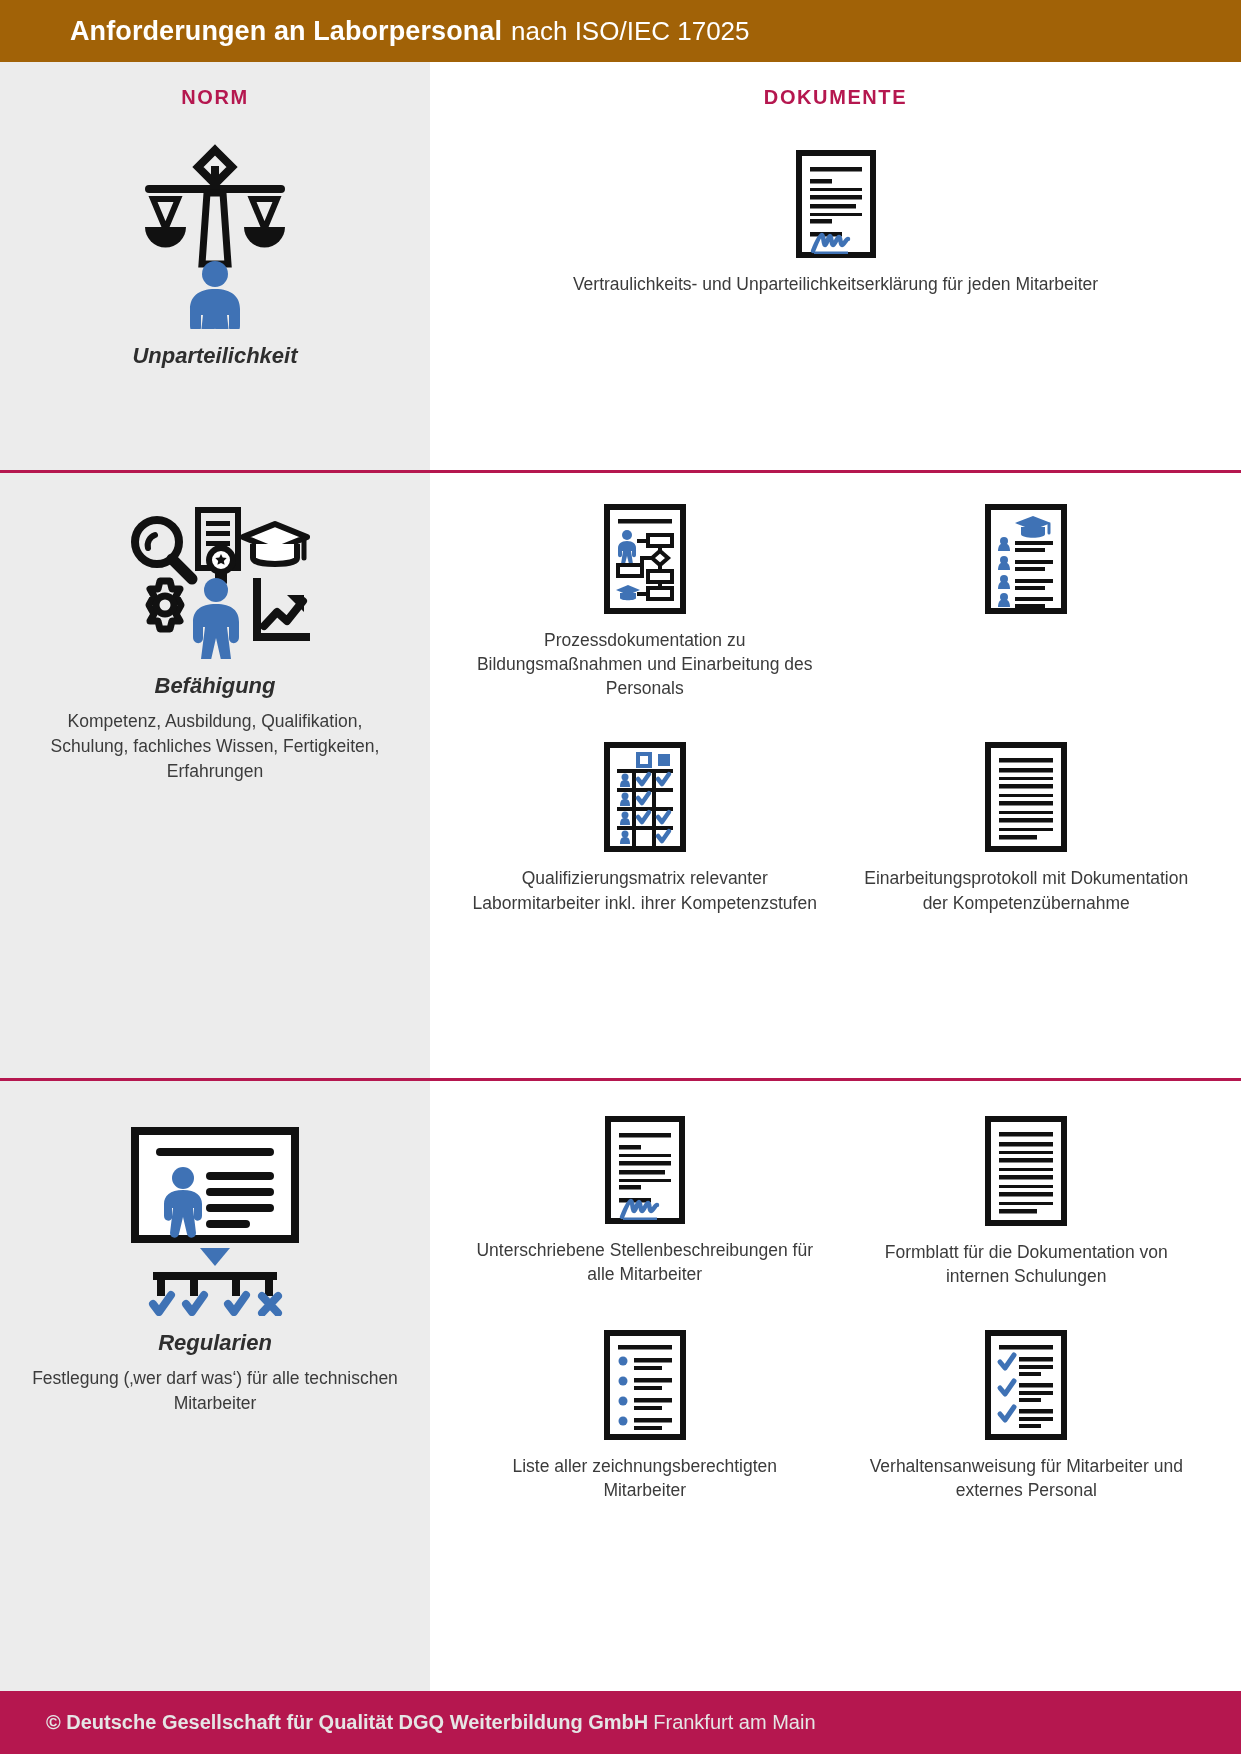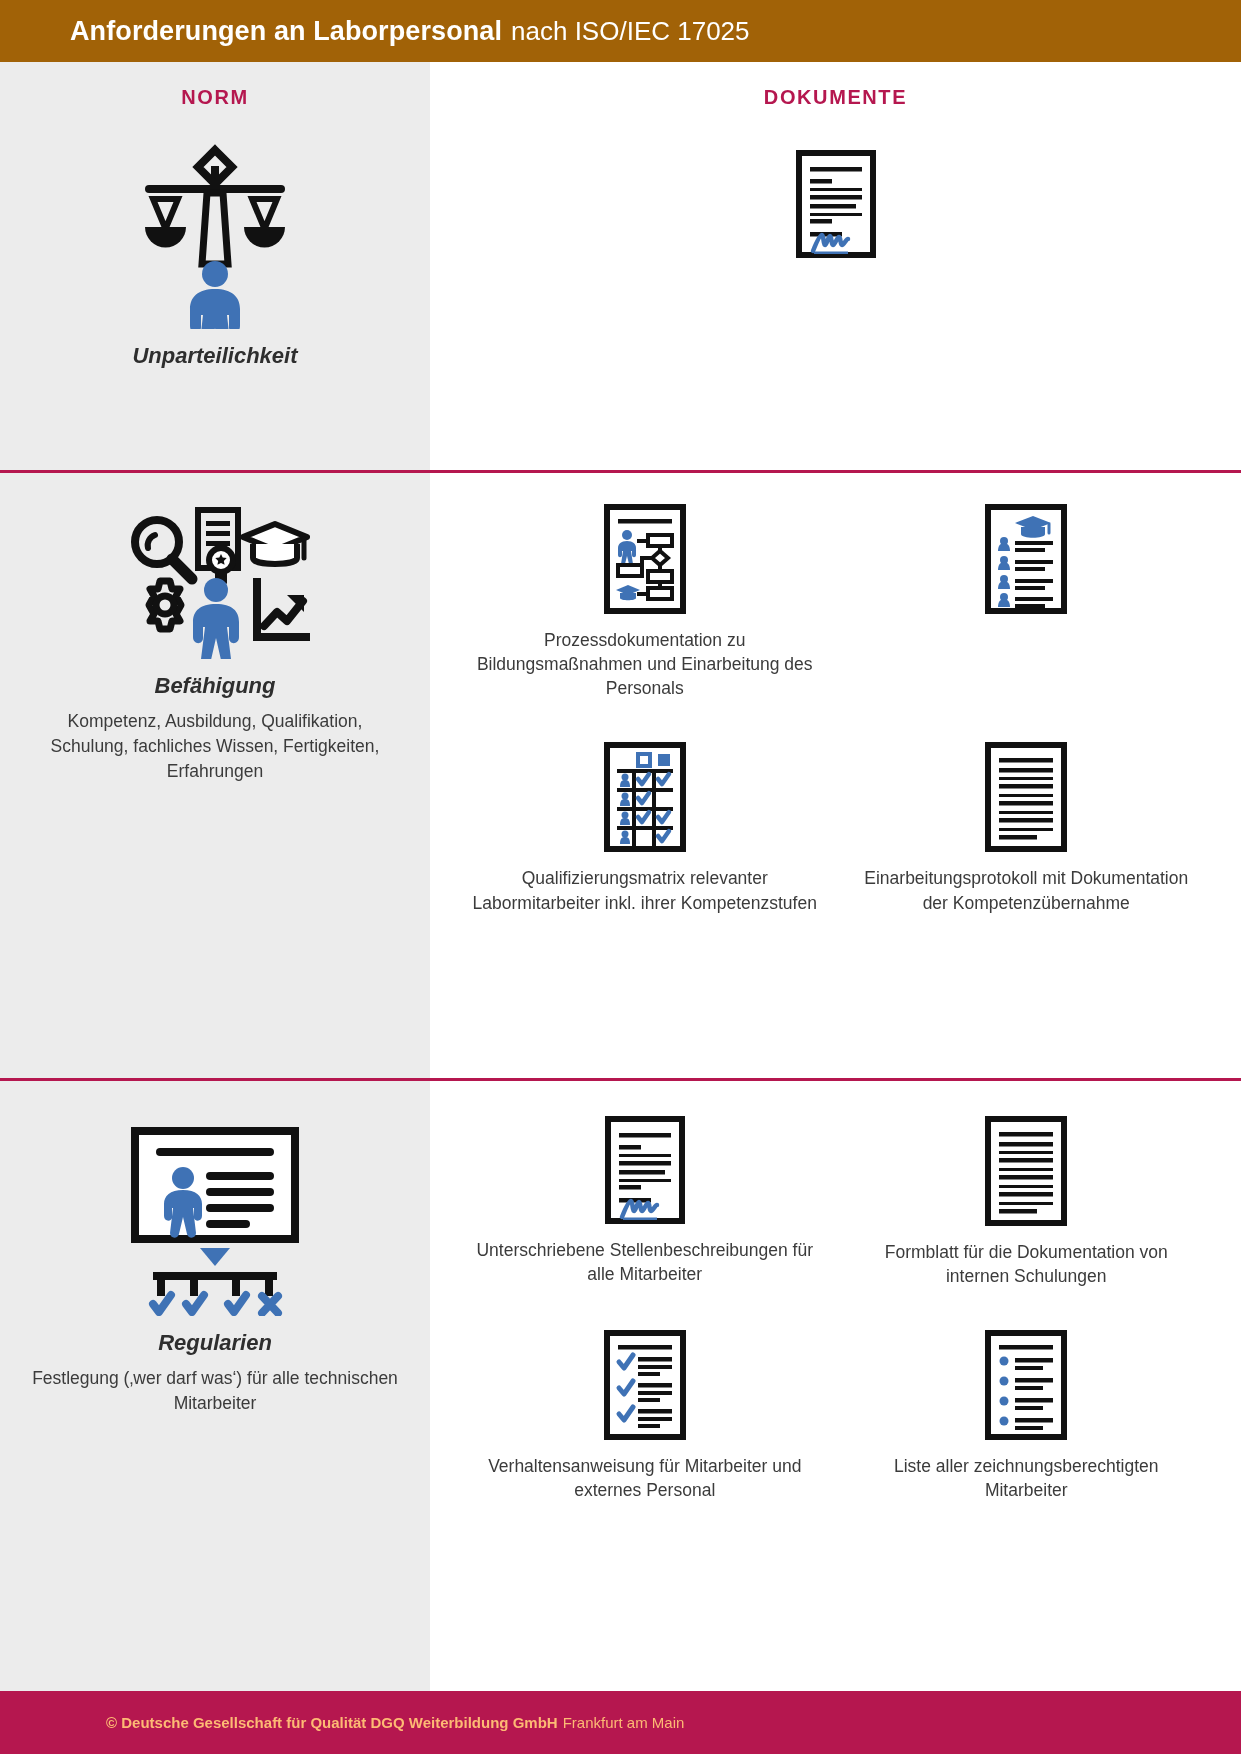--- a/index.html
+++ b/index.html
@@ -71,23 +71,23 @@
     padding:8px 18px 14px 18px;
   }
   .doc-item.single{width:100%;}
   .doc-cap{
     font-size:17.5px;line-height:1.38;text-align:center;color:#3b3b3b;
     margin-top:14px;
   }
 
   
   .footer{
-    height:63px;background:#b5174f;color:#fdba74;
-    display:flex;align-items:center;padding-left:106px;box-sizing:border-box;
-    font-size:15px;
+    height:63px;background:#b5174f;color:#e5e5e5;
+    display:flex;align-items:center;padding-left:46px;box-sizing:border-box;
+    font-size:20px;
   }
   .footer .f-b{font-weight:bold;}
   .footer .f-n{font-weight:normal;margin-left:5px;}
 
   svg{display:block;}
 </style>
 </head>
 <body>
 
 <div class="page">
@@ -144,20 +144,21 @@
                 <rect x="14" y="38" width="52" height="3" fill="#111"></rect>
                 <rect x="14" y="45" width="52" height="4.5" fill="#111"></rect>
                 <rect x="14" y="54" width="46" height="4.5" fill="#111"></rect>
                 <rect x="14" y="63" width="52" height="3" fill="#111"></rect>
                 <rect x="14" y="69" width="22" height="4.5" fill="#111"></rect>
                 <rect x="14" y="82" width="32" height="4.5" fill="#111"></rect>
                 <path d="M17 101 c4 -10 7 -16 9 -16 c2 0 1 10 3 10 c2 0 3 -9 5 -9 c2 0 1 9 3 9 c2 0 4 -8 6 -8 c2 0 1 8 3 8 c2 0 4 -6 6 -6" fill="none" stroke="#3f72b5" stroke-width="4.5" stroke-linecap="round"></path>
                 <rect x="18" y="101.5" width="34" height="2.5" fill="#3f72b5"></rect>
               </svg>
             </div>
+            <div class="doc-cap">Vertraulichkeits- und Unparteilichkeitserklärung für jeden Mitarbeiter</div>
           </div>
         </div>
       </div>
 
       <div class="section" style="height:608px;">
         <div class="sec-rule" style="top:0;"></div>
 
         <div class="norm-cell" style="padding-top:34px;">
           <div>
             <svg width="190" height="155" viewBox="0 0 190 155">
@@ -392,20 +393,50 @@
             </div>
             <div class="doc-cap">Formblatt für die Dokumentation von internen Schulungen</div>
           </div>
 
           <div class="doc-item" style="padding-top:28px;">
             <div>
               <svg width="82" height="110" viewBox="0 0 82 110">
                 <rect x="3" y="3" width="76" height="104" fill="#fff" stroke="#111" stroke-width="6"></rect>
                 <rect x="14" y="15" width="54" height="4.5" fill="#111"></rect>
                 <g>
+                  <circle cx="19" cy="31" r="4.5" fill="#3f72b5"></circle>
+                  <rect x="30" y="28" width="38" height="4.5" fill="#111"></rect>
+                  <rect x="30" y="36" width="28" height="4" fill="#111"></rect>
+                </g>
+                <g>
+                  <circle cx="19" cy="51" r="4.5" fill="#3f72b5"></circle>
+                  <rect x="30" y="48" width="38" height="4.5" fill="#111"></rect>
+                  <rect x="30" y="56" width="28" height="4" fill="#111"></rect>
+                </g>
+                <g>
+                  <circle cx="19" cy="71" r="4.5" fill="#3f72b5"></circle>
+                  <rect x="30" y="68" width="38" height="4.5" fill="#111"></rect>
+                  <rect x="30" y="76" width="28" height="4" fill="#111"></rect>
+                </g>
+                <g>
+                  <circle cx="19" cy="91" r="4.5" fill="#3f72b5"></circle>
+                  <rect x="30" y="88" width="38" height="4.5" fill="#111"></rect>
+                  <rect x="30" y="96" width="28" height="4" fill="#111"></rect>
+                </g>
+              </svg>
+            </div>
+            <div class="doc-cap">Liste aller zeichnungsberechtigten Mitarbeiter</div>
+          </div>
+
+          <div class="doc-item" style="padding-top:28px;">
+            <div>
+              <svg width="82" height="110" viewBox="0 0 82 110">
+                <rect x="3" y="3" width="76" height="104" fill="#fff" stroke="#111" stroke-width="6"></rect>
+                <rect x="14" y="15" width="54" height="4.5" fill="#111"></rect>
+                <g>
                   <path d="M15 32 l5 6 l9 -13" stroke="#3f72b5" stroke-width="5" fill="none" stroke-linecap="round" stroke-linejoin="round"></path>
                   <rect x="34" y="27" width="34" height="4.5" fill="#111"></rect>
                   <rect x="34" y="35" width="34" height="4" fill="#111"></rect>
                   <rect x="34" y="42" width="22" height="4" fill="#111"></rect>
                 </g>
                 <g>
                   <path d="M15 58 l5 6 l9 -13" stroke="#3f72b5" stroke-width="5" fill="none" stroke-linecap="round" stroke-linejoin="round"></path>
                   <rect x="34" y="53" width="34" height="4.5" fill="#111"></rect>
                   <rect x="34" y="61" width="34" height="4" fill="#111"></rect>
                   <rect x="34" y="68" width="22" height="4" fill="#111"></rect>
@@ -413,50 +444,20 @@
                 <g>
                   <path d="M15 84 l5 6 l9 -13" stroke="#3f72b5" stroke-width="5" fill="none" stroke-linecap="round" stroke-linejoin="round"></path>
                   <rect x="34" y="79" width="34" height="4.5" fill="#111"></rect>
                   <rect x="34" y="87" width="34" height="4" fill="#111"></rect>
                   <rect x="34" y="94" width="22" height="4" fill="#111"></rect>
                 </g>
               </svg>
             </div>
             <div class="doc-cap">Verhaltensanweisung für Mitarbeiter und externes Personal</div>
           </div>
-
-          <div class="doc-item" style="padding-top:28px;">
-            <div>
-              <svg width="82" height="110" viewBox="0 0 82 110">
-                <rect x="3" y="3" width="76" height="104" fill="#fff" stroke="#111" stroke-width="6"></rect>
-                <rect x="14" y="15" width="54" height="4.5" fill="#111"></rect>
-                <g>
-                  <circle cx="19" cy="31" r="4.5" fill="#3f72b5"></circle>
-                  <rect x="30" y="28" width="38" height="4.5" fill="#111"></rect>
-                  <rect x="30" y="36" width="28" height="4" fill="#111"></rect>
-                </g>
-                <g>
-                  <circle cx="19" cy="51" r="4.5" fill="#3f72b5"></circle>
-                  <rect x="30" y="48" width="38" height="4.5" fill="#111"></rect>
-                  <rect x="30" y="56" width="28" height="4" fill="#111"></rect>
-                </g>
-                <g>
-                  <circle cx="19" cy="71" r="4.5" fill="#3f72b5"></circle>
-                  <rect x="30" y="68" width="38" height="4.5" fill="#111"></rect>
-                  <rect x="30" y="76" width="28" height="4" fill="#111"></rect>
-                </g>
-                <g>
-                  <circle cx="19" cy="91" r="4.5" fill="#3f72b5"></circle>
-                  <rect x="30" y="88" width="38" height="4.5" fill="#111"></rect>
-                  <rect x="30" y="96" width="28" height="4" fill="#111"></rect>
-                </g>
-              </svg>
-            </div>
-            <div class="doc-cap">Liste aller zeichnungsberechtigten Mitarbeiter</div>
-          </div>
         </div>
       </div>
 
     </div>
   </div>
 
   <div class="footer">
     <span class="f-b">© Deutsche Gesellschaft für Qualität DGQ Weiterbildung GmbH</span>
     <span class="f-n">Frankfurt am Main</span>
   </div>

